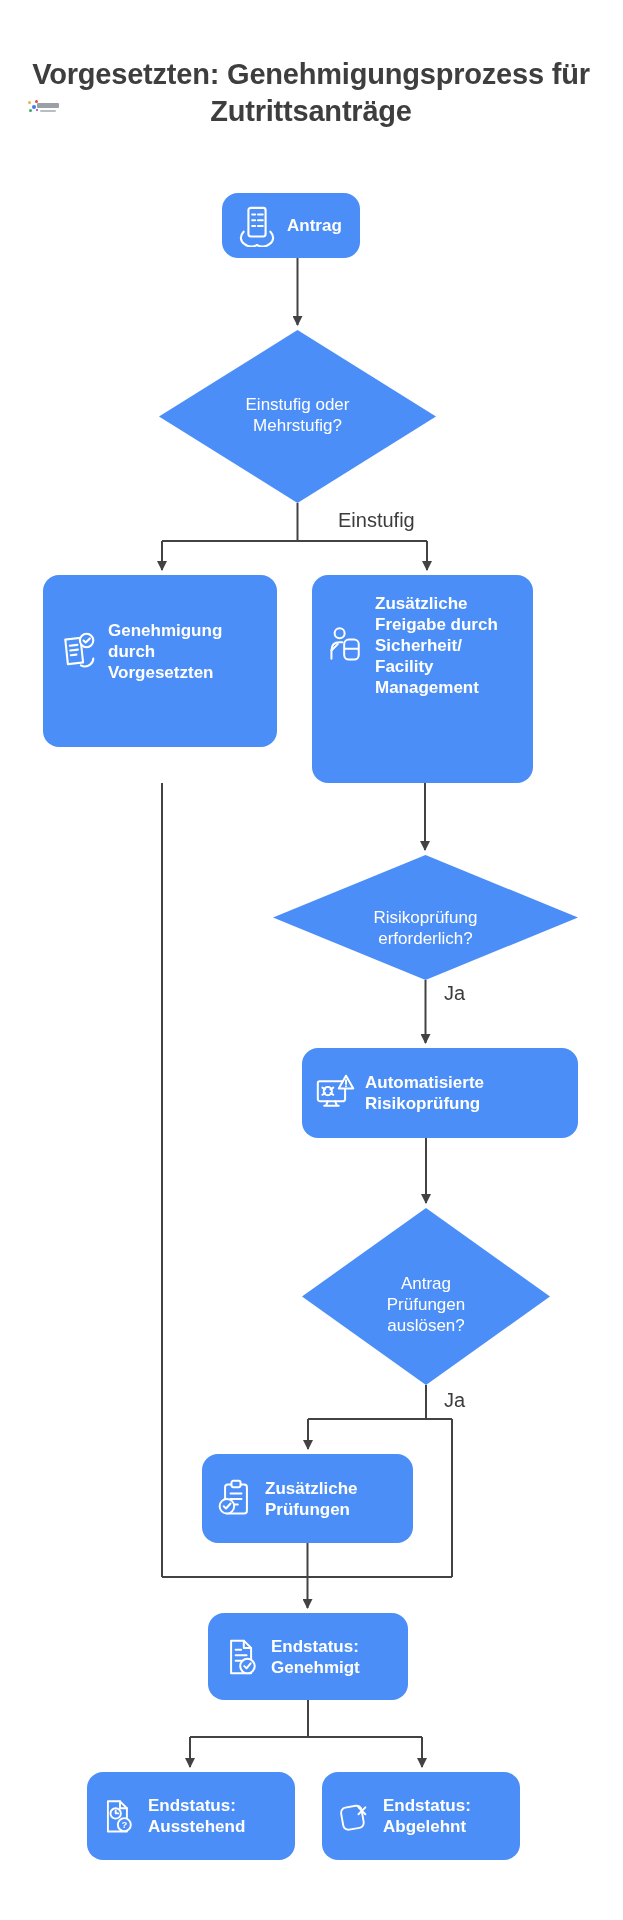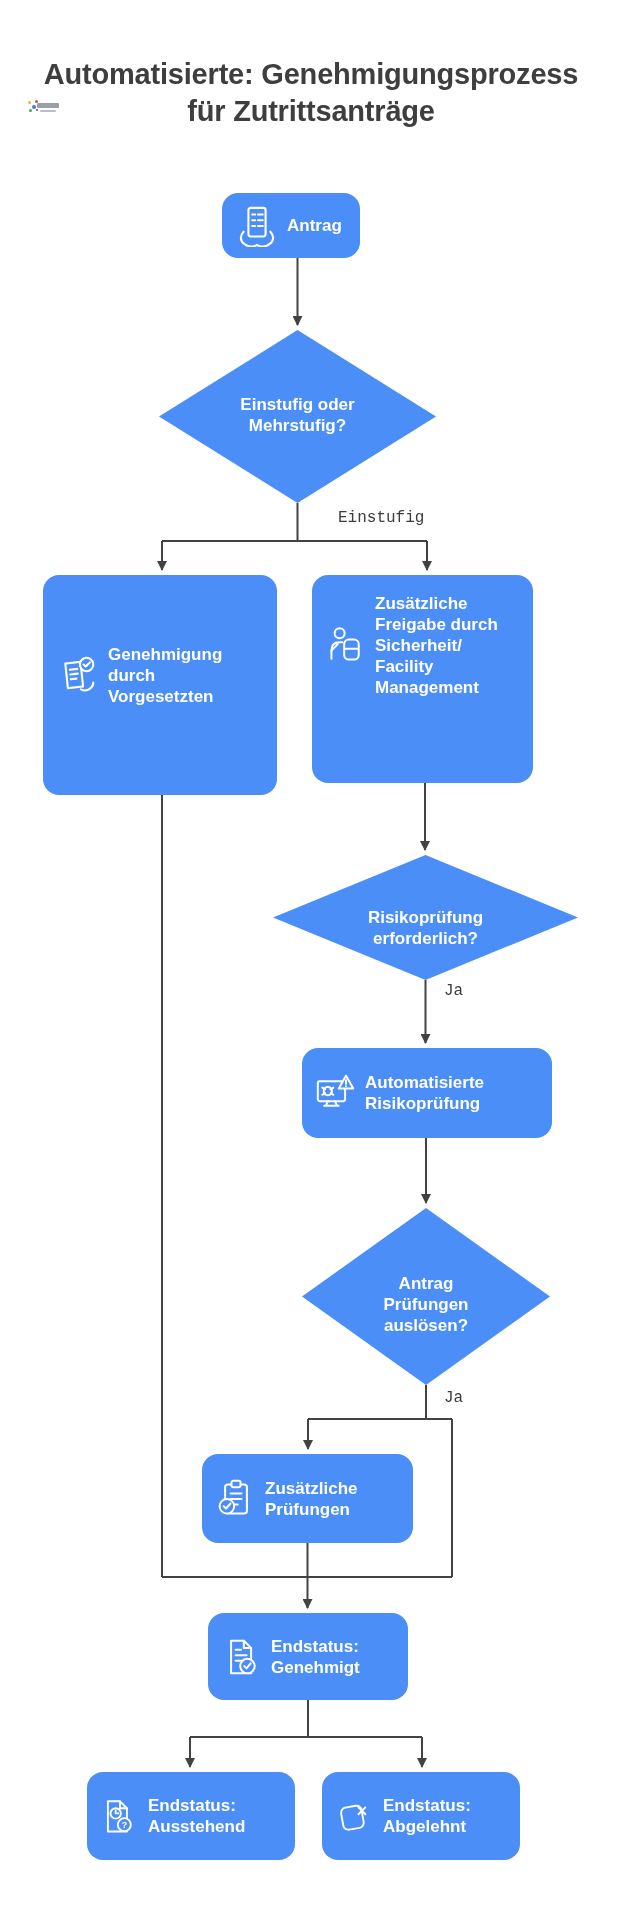--- a/index.html
+++ b/index.html
@@ -26,35 +26,35 @@
   #arw path{fill:var(--edge);stroke:none;}
 
   .node{position:absolute;z-index:2;background:var(--blue);border-radius:16px;color:var(--node-text);
     display:flex;align-items:center;padding:0 10px 0 14px;}
   .node .icon{flex:0 0 auto;margin-right:9px;line-height:0;}
   .node .txt{font-weight:700;font-size:17px;line-height:21px;white-space:pre-line;}
 
   .diamond{position:absolute;z-index:2;background:var(--blue);
     clip-path:polygon(50% 0,100% 50%,50% 100%,0 50%);
     display:flex;align-items:center;justify-content:center;}
-  .diamond .dtxt{font-weight:700;font-size:17px;line-height:21px;color:var(--node-text);
+  .diamond .dtxt{font-weight:400;font-size:17px;line-height:21px;color:var(--node-text);
     text-align:center;white-space:pre-line;margin-top:36px;}
 
-  .edge-label{position:absolute;z-index:2;font-size:16px;color:var(--edge-label);font-family:Liberation Mono, monospace;}
+  .edge-label{position:absolute;z-index:2;font-size:20px;color:var(--edge-label);}
 
   .nicon{stroke:#fff;fill:none;stroke-width:2.2;stroke-linecap:round;stroke-linejoin:round;}
   .nicon .badge{fill:var(--blue);}
   .nicon text{stroke:none;fill:#fff;font-family:"Liberation Sans",sans-serif;font-weight:bold;}
 </style>
 </head>
 <body>
 
 <div class="canvas">
 
-  <div class="page-title">Automatisierte: Genehmigungsprozess für Zutrittsanträge</div>
+  <div class="page-title">Vorgesetzten: Genehmigungsprozess für Zutrittsanträge</div>
 
   <div class="wm">
     <span class="dots">
       <i style="left:0;top:1px;width:3px;height:3px;background:#f2b233;"></i>
       <i style="left:4px;top:5px;width:4px;height:4px;background:#3d7ef0;"></i>
       <i style="left:1px;top:9px;width:3px;height:3px;background:#41a85f;"></i>
       <i style="left:7px;top:0;width:3px;height:3px;background:#e04a3f;"></i>
       <i style="left:8px;top:9px;width:2px;height:2px;background:#8e44ad;"></i>
     </span>
     <span class="bar1"></span>
@@ -102,21 +102,21 @@
       </svg>
     </span>
     <span class="txt">Antrag</span>
   </div>
 
   <div class="diamond" style="left:159px;top:330px;width:277px;height:173px;">
     <span class="dtxt" style="padding-bottom:40px;">Einstufig oder
 Mehrstufig?</span>
   </div>
 
-  <div class="node" style="left:43px;top:575px;width:234px;height:220px;padding-bottom:20px;">
+  <div class="node" style="left:43px;top:575px;width:234px;height:172px;padding-bottom:20px;">
     <span class="icon">
       <svg class="nicon" width="42" height="42" viewBox="0 0 44 44">
         <g transform="rotate(-6 18 22)">
           <path d="M10,9 H26 V35 H10 Z"></path>
           <path d="M14,16 h8 M14,21 h8 M14,26 h6"></path>
         </g>
         <circle class="badge" cx="31" cy="11" r="7"></circle>
         <path d="M27.8,11 l2.2,2.2 L34.4,8.8"></path>
         <path d="M25,37 q5,3 10,-1 q3,-2.5 3,-6"></path>
       </svg>
@@ -141,21 +141,21 @@
 Sicherheit/
 Facility
 Management</span>
   </div>
 
   <div class="diamond" style="left:273px;top:855px;width:305px;height:125px;">
     <span class="dtxt" style="padding-bottom:16px;">Risikoprüfung
 erforderlich?</span>
   </div>
 
-  <div class="node" style="left:302px;top:1048px;width:250px;height:90px;">
+  <div class="node" style="left:302px;top:1048px;width:276px;height:90px;">
     <span class="icon">
       <svg class="nicon" width="40" height="40" viewBox="0 0 44 44">
         <rect x="2" y="9" width="30" height="22" rx="2"></rect>
         <path d="M13,31 l-2,5 M21,31 l2,5 M9,36 h16"></path>
         <circle cx="13" cy="20" r="4.5"></circle>
         <path d="M7,16 l3,2 M7,24 l3,-2 M19,16 l-3,2 M19,24 l-3,-2"></path>
         <path class="badge" d="M33,3 L41,17 H25 Z"></path>
         <path d="M33,8 v4 M33,14.6 v0.01"></path>
       </svg>
     </span>

